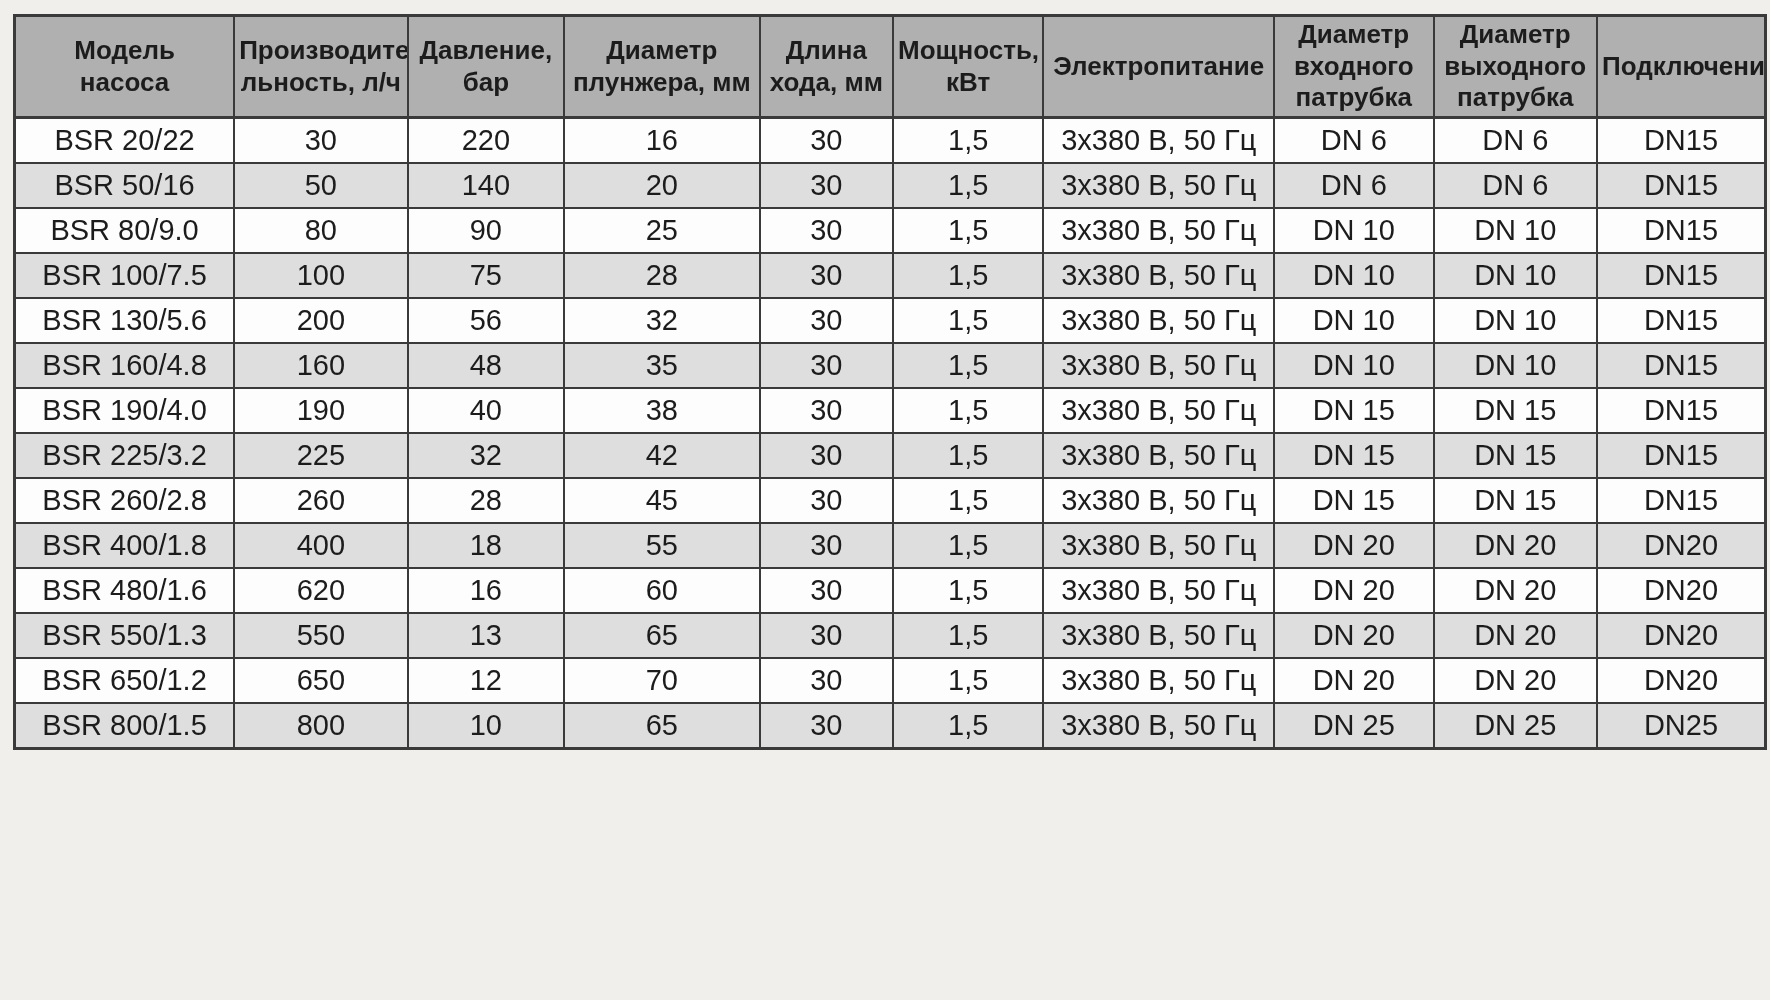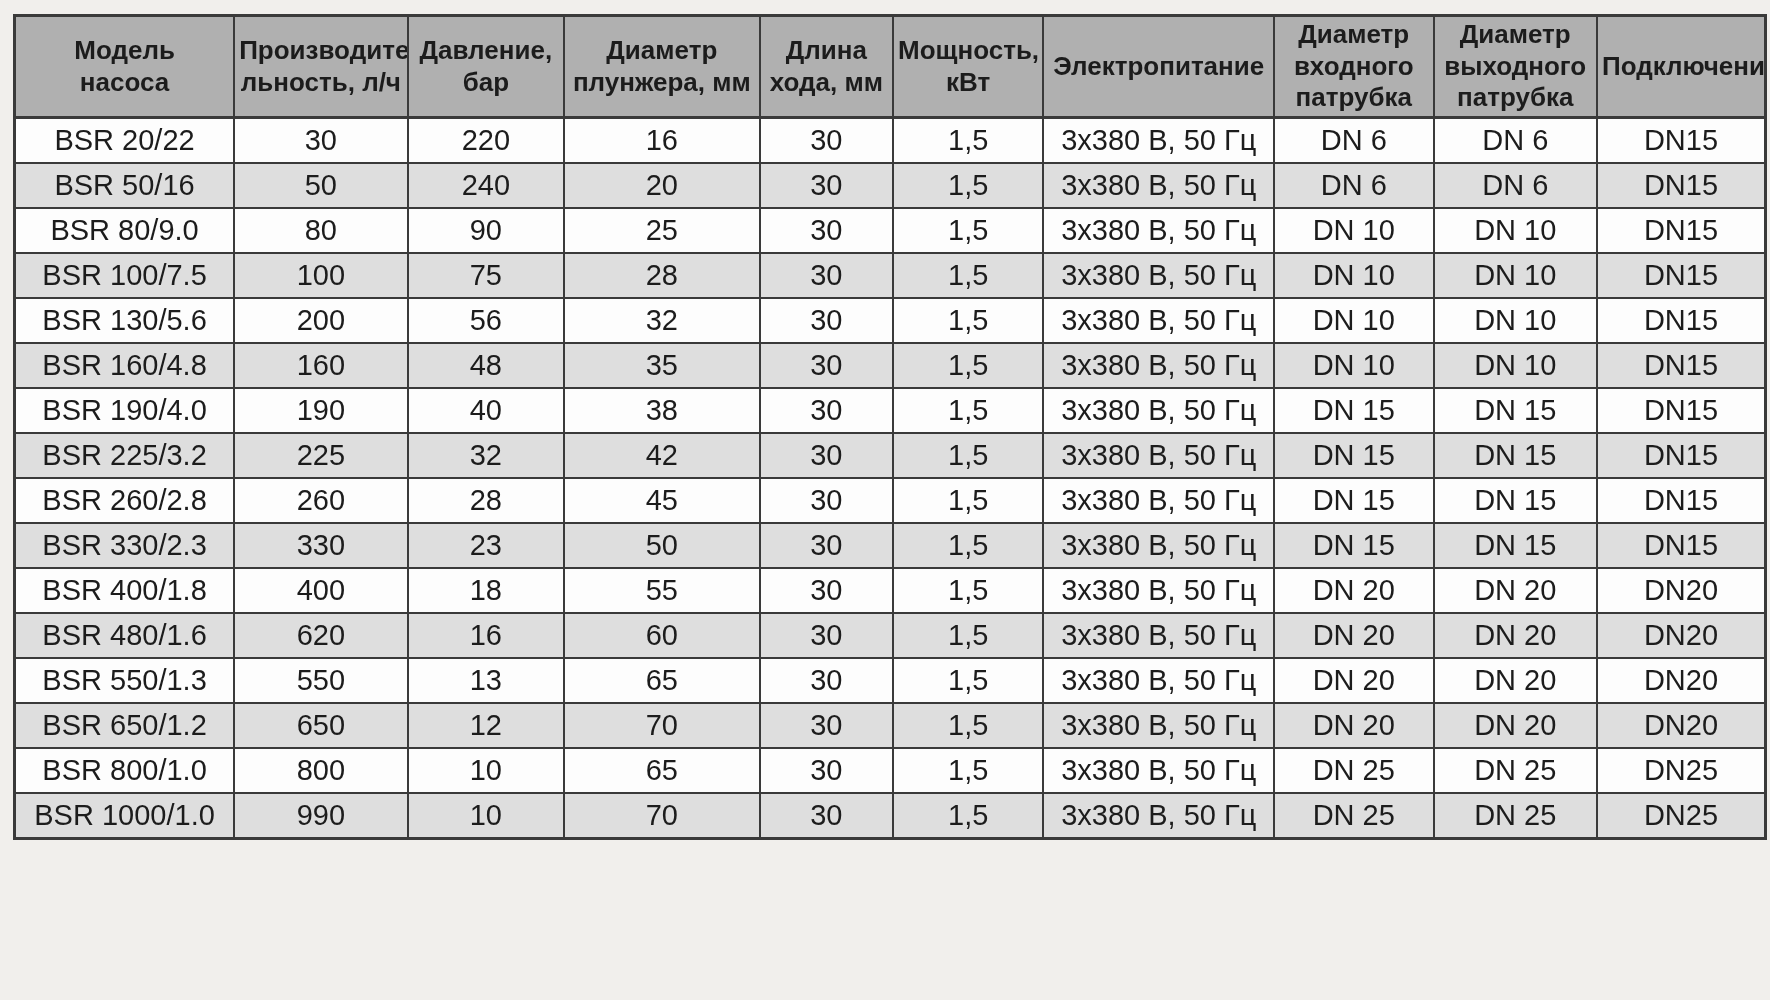--- a/index.html
+++ b/index.html
@@ -107,21 +107,21 @@
           <td>30</td>
           <td>1,5</td>
           <td>3x380 В, 50 Гц</td>
           <td>DN 6</td>
           <td>DN 6</td>
           <td>DN15</td>
         </tr>
         <tr>
           <td>BSR 50/16</td>
           <td>50</td>
-          <td>240</td>
+          <td>140</td>
           <td>20</td>
           <td>30</td>
           <td>1,5</td>
           <td>3x380 В, 50 Гц</td>
           <td>DN 6</td>
           <td>DN 6</td>
           <td>DN15</td>
         </tr>
         <tr>
           <td>BSR 80/9.0</td>
@@ -201,32 +201,20 @@
           <td>28</td>
           <td>45</td>
           <td>30</td>
           <td>1,5</td>
           <td>3x380 В, 50 Гц</td>
           <td>DN 15</td>
           <td>DN 15</td>
           <td>DN15</td>
         </tr>
         <tr>
-          <td>BSR 330/2.3</td>
-          <td>330</td>
-          <td>23</td>
-          <td>50</td>
-          <td>30</td>
-          <td>1,5</td>
-          <td>3x380 В, 50 Гц</td>
-          <td>DN 15</td>
-          <td>DN 15</td>
-          <td>DN15</td>
-        </tr>
-        <tr>
           <td>BSR 400/1.8</td>
           <td>400</td>
           <td>18</td>
           <td>55</td>
           <td>30</td>
           <td>1,5</td>
           <td>3x380 В, 50 Гц</td>
           <td>DN 20</td>
           <td>DN 20</td>
           <td>DN20</td>
@@ -261,36 +249,24 @@
           <td>12</td>
           <td>70</td>
           <td>30</td>
           <td>1,5</td>
           <td>3x380 В, 50 Гц</td>
           <td>DN 20</td>
           <td>DN 20</td>
           <td>DN20</td>
         </tr>
         <tr>
-          <td>BSR 800/1.0</td>
+          <td>BSR 800/1.5</td>
           <td>800</td>
           <td>10</td>
           <td>65</td>
-          <td>30</td>
-          <td>1,5</td>
-          <td>3x380 В, 50 Гц</td>
-          <td>DN 25</td>
-          <td>DN 25</td>
-          <td>DN25</td>
-        </tr>
-        <tr>
-          <td>BSR 1000/1.0</td>
-          <td>990</td>
-          <td>10</td>
-          <td>70</td>
           <td>30</td>
           <td>1,5</td>
           <td>3x380 В, 50 Гц</td>
           <td>DN 25</td>
           <td>DN 25</td>
           <td>DN25</td>
         </tr>
       </tbody>
   </table>
 </div>

